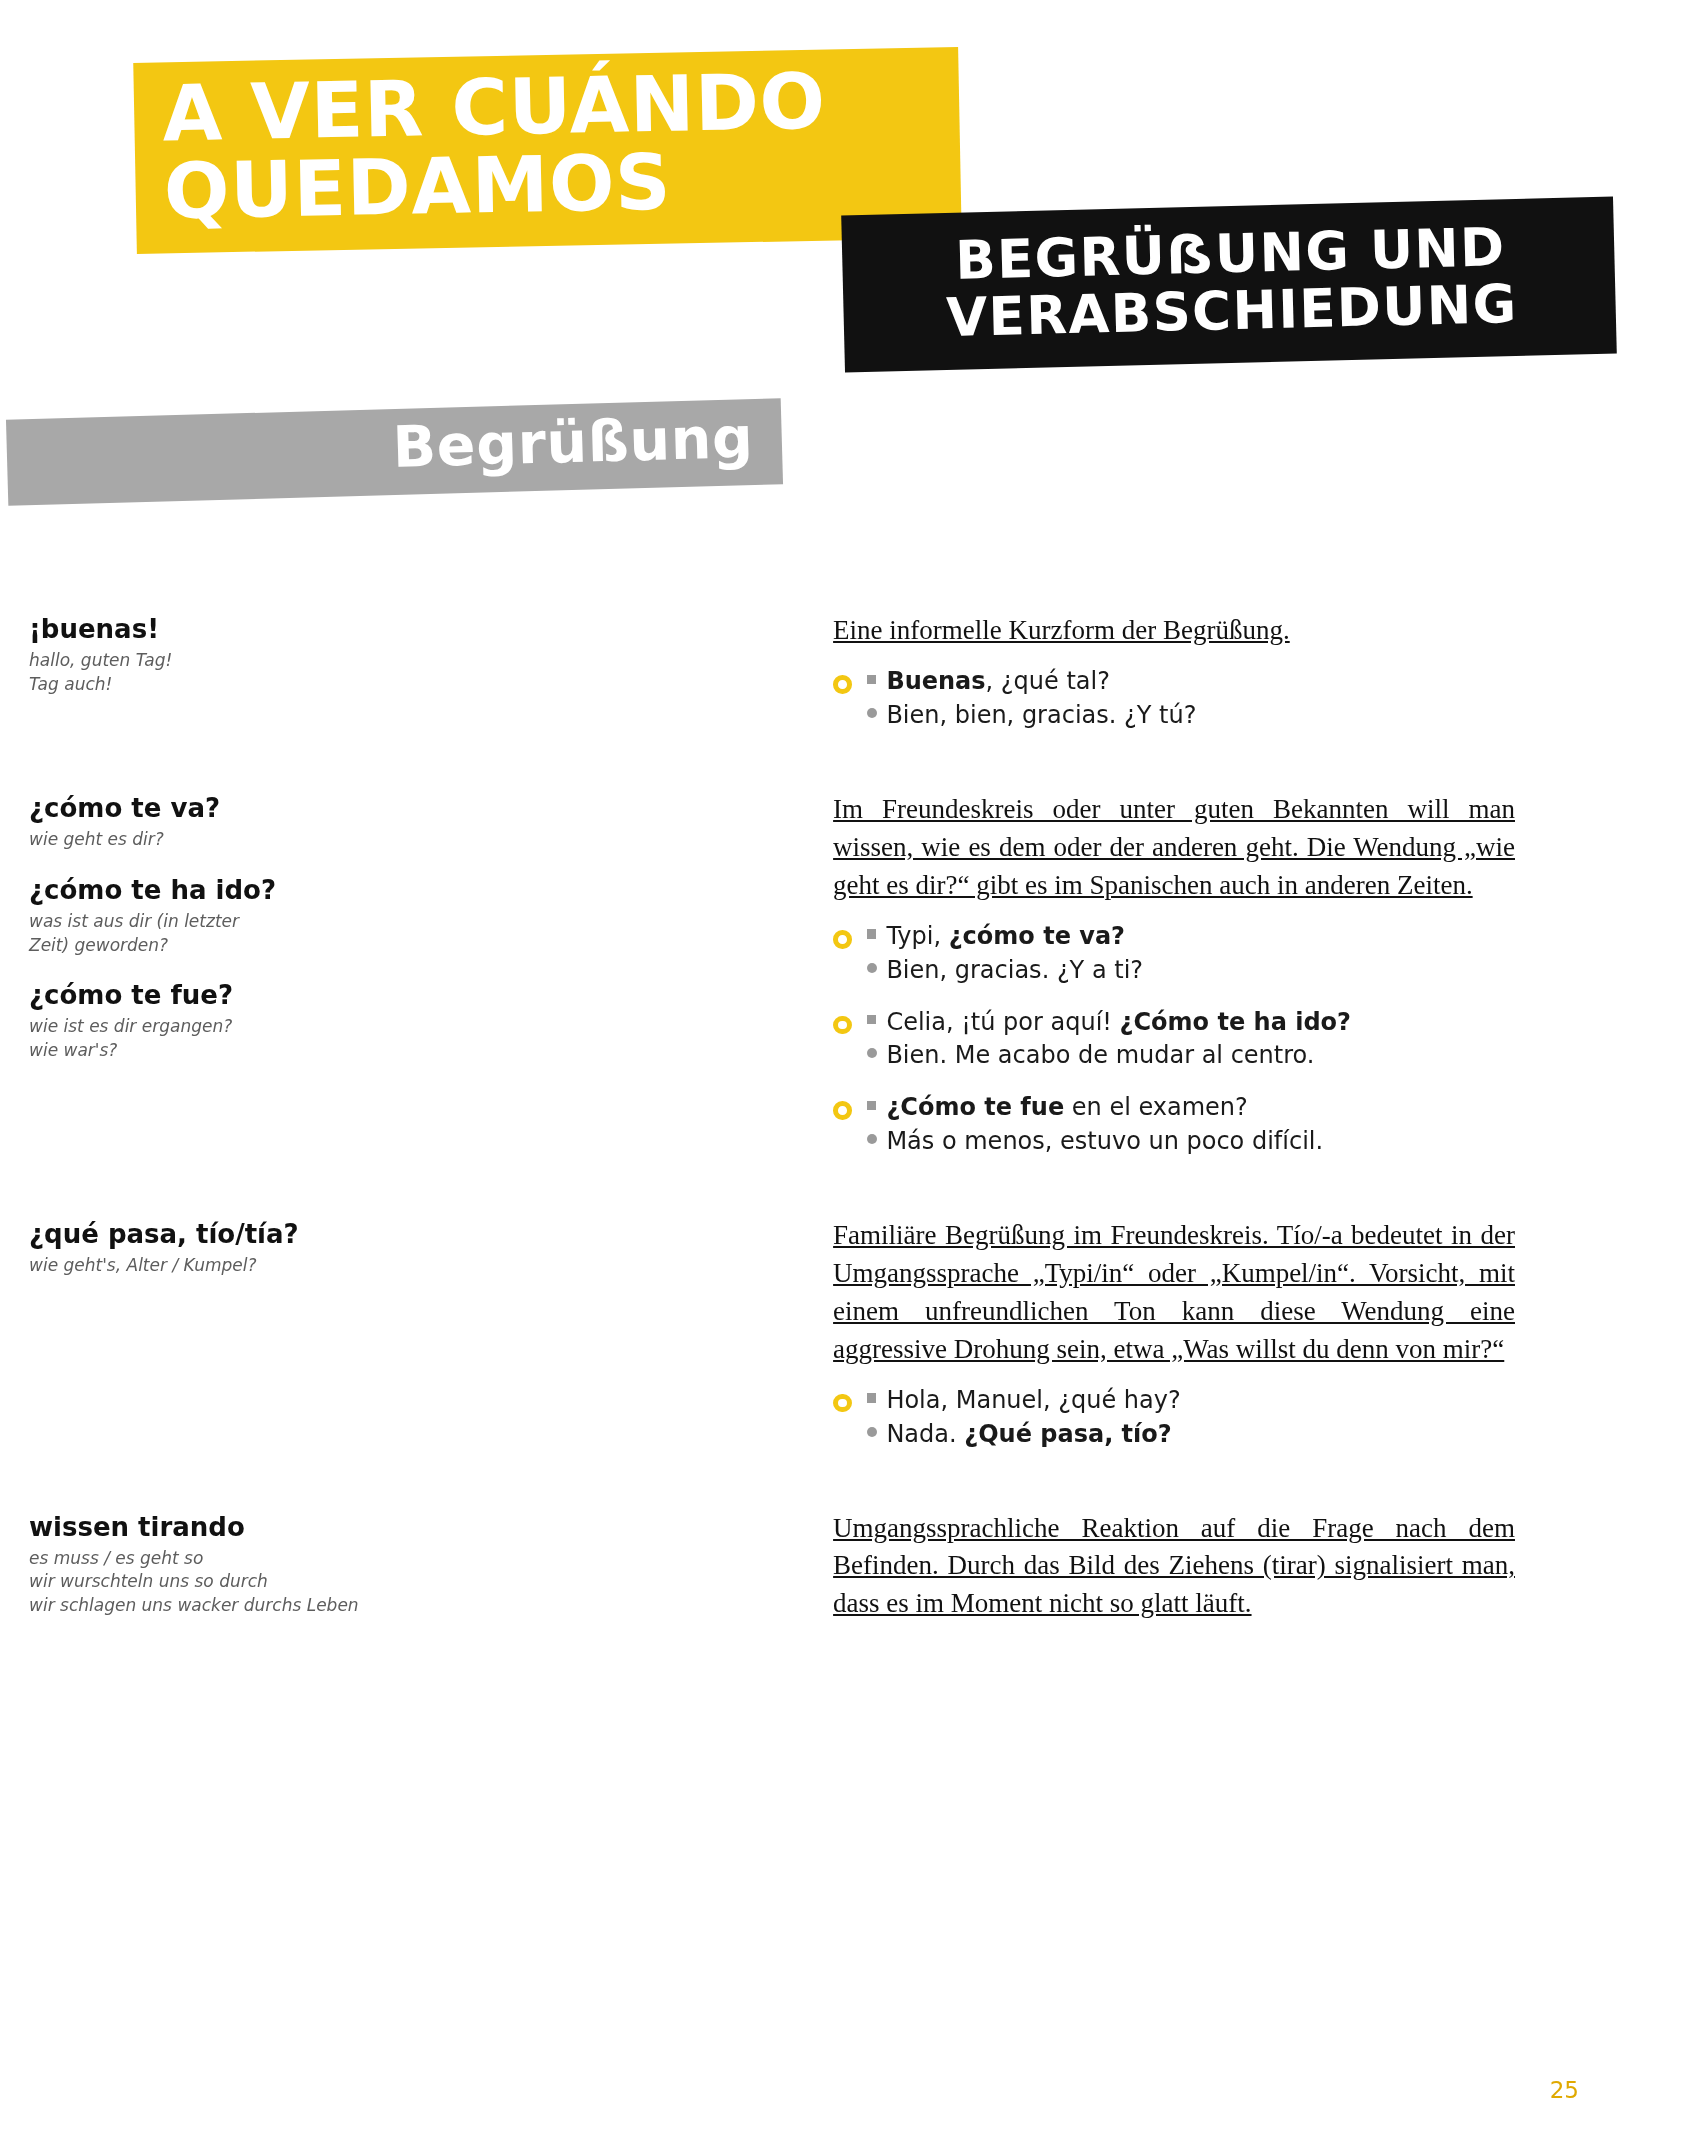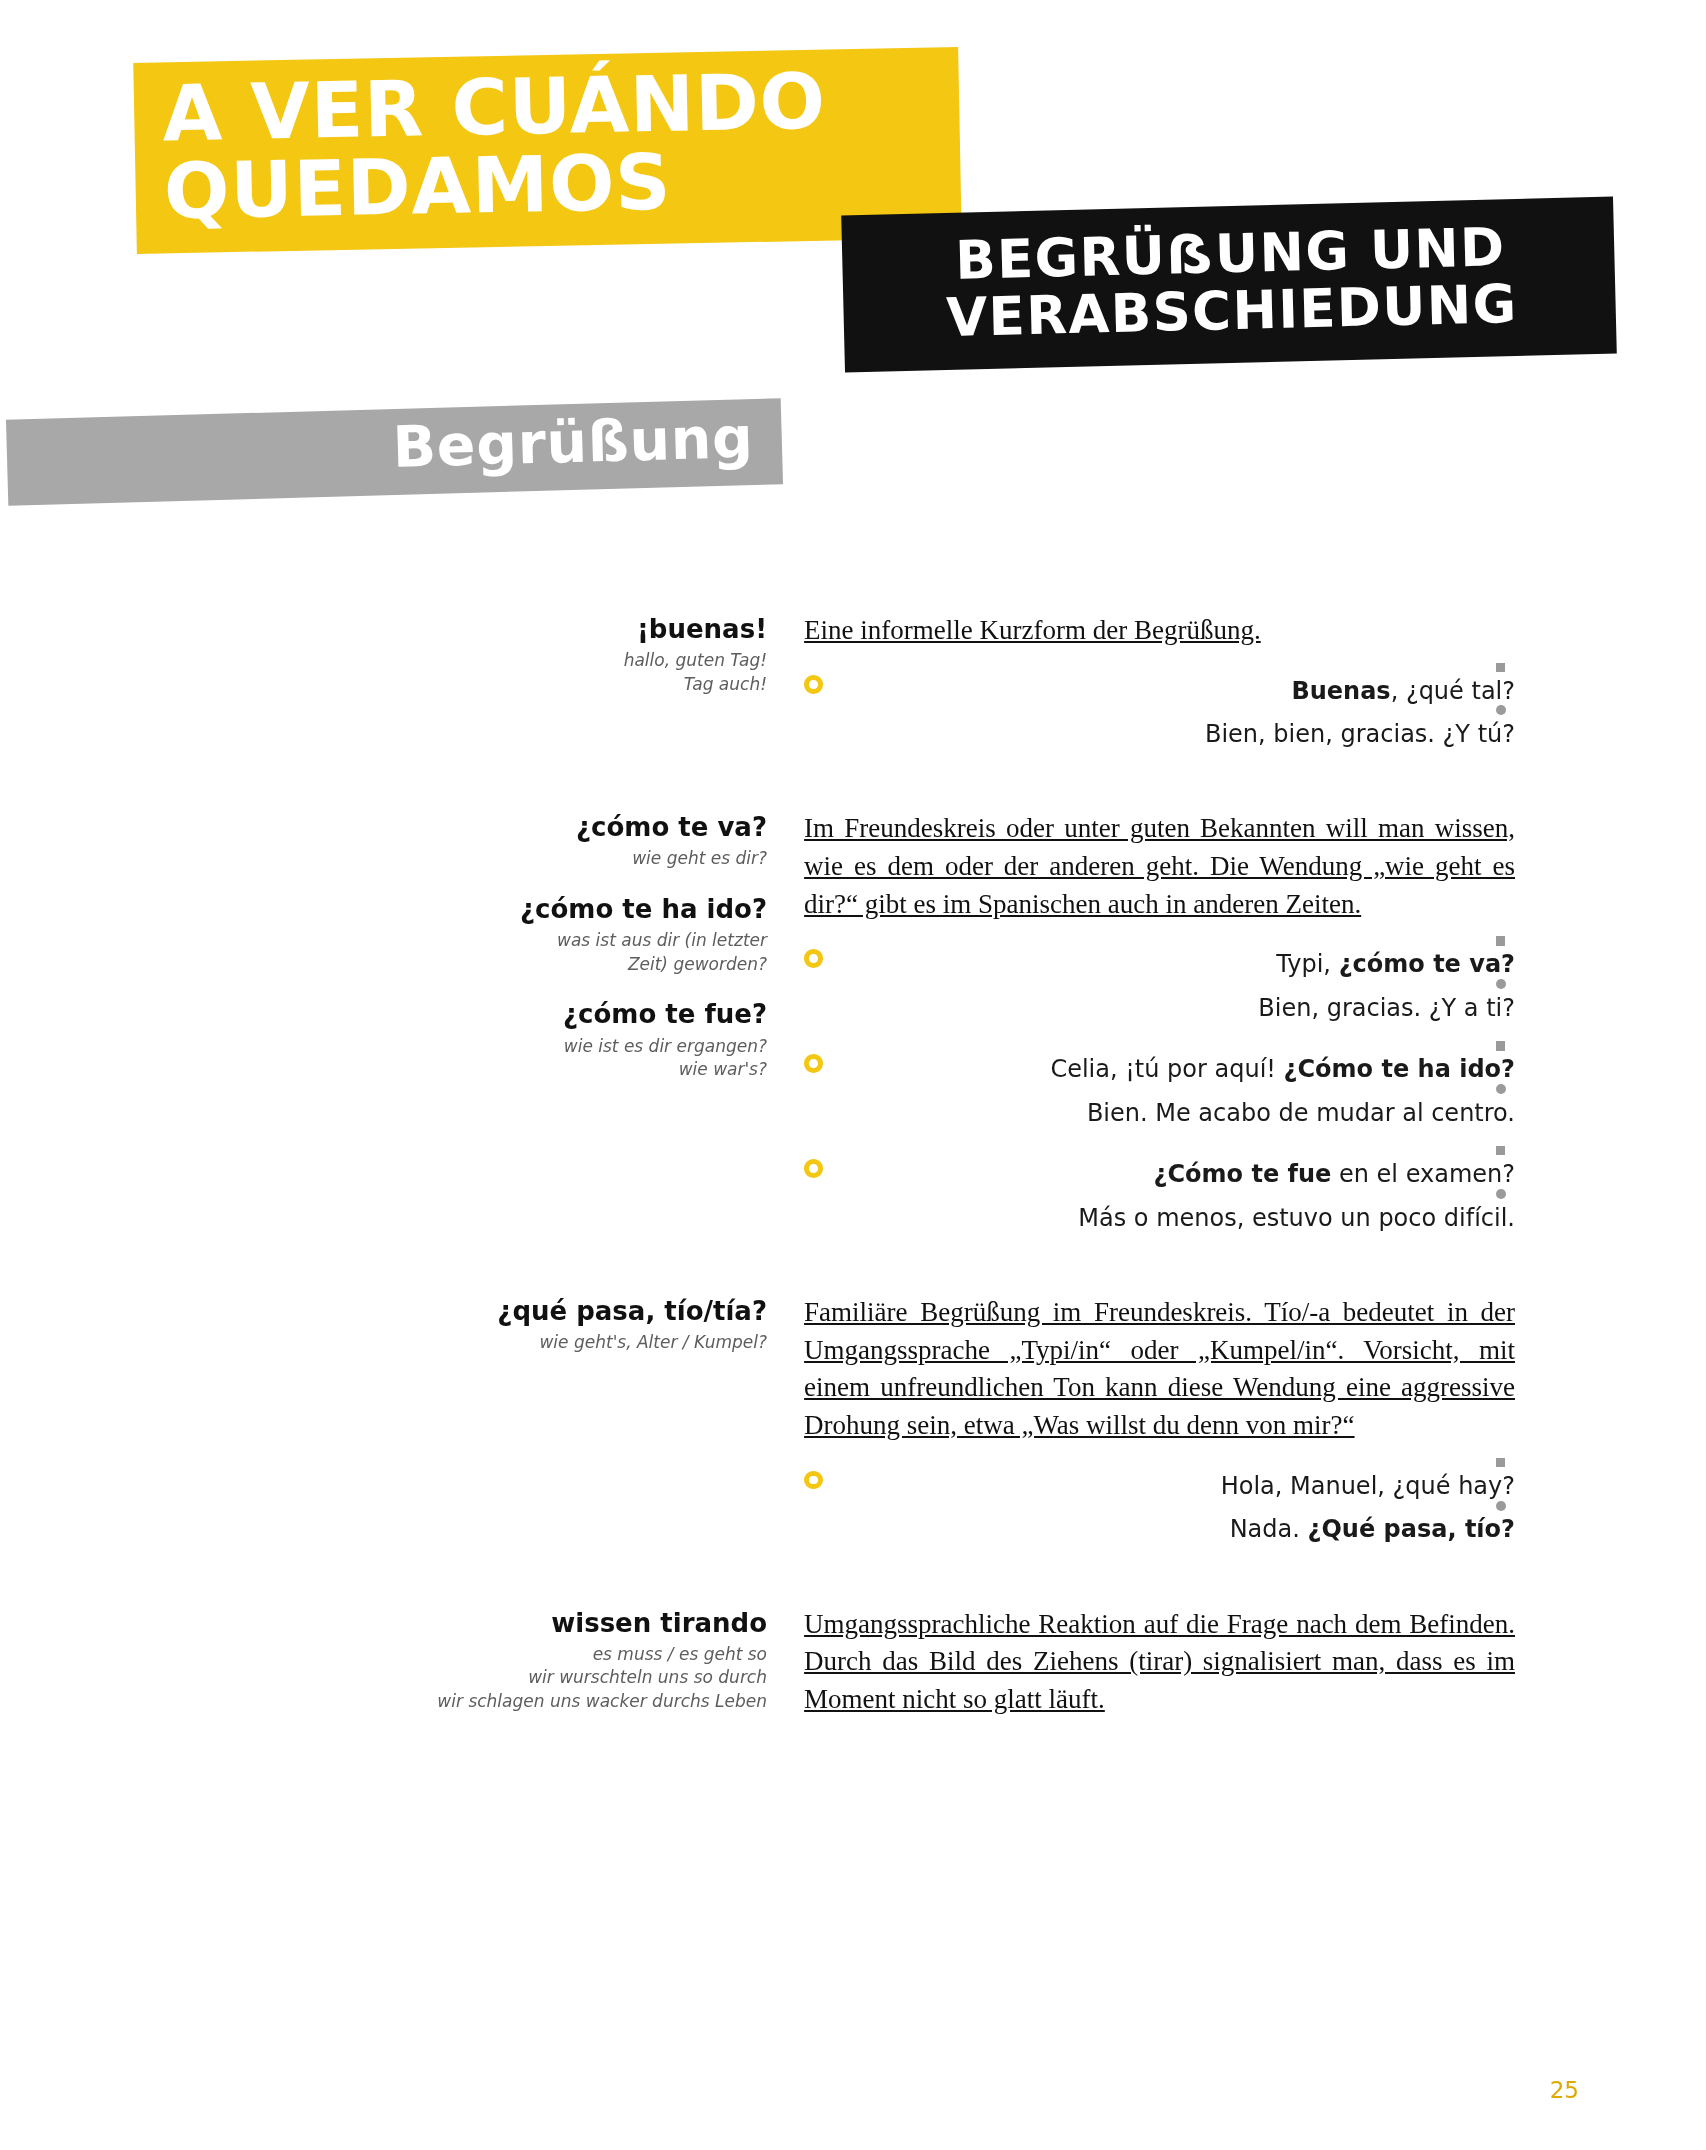--- a/index.html
+++ b/index.html
@@ -88,22 +88,23 @@
   }
   .entry {
     display: flex;
     width: 1515px;
     margin: 0 0 0 0;
     padding: 0 0 40px 0;
   }
   .col-left {
     width: 797px;
     padding-right: 30px;
-    text-align: right;
+    text-align: left;
     flex: 0 0 797px;
+    margin-left: 29px;
   }
   .col-right {
     flex: 1 1 auto;
     padding-left: 7.1px;
   }
   .headword {
     font-family: "DejaVu Sans", sans-serif;
     font-weight: bold;
     font-size: 26px;
     color: #111;
@@ -145,22 +146,21 @@
     margin-top: 10px;
     margin-right: 15.6px;
   }
   .lines { flex: 1 1 auto; }
   .dline {
     font-family: "DejaVu Sans", sans-serif;
     font-size: 24px;
     line-height: 1.40;
     color: #1a1a1a;
     display: flex;
-    align-items: flex-end;
-    flex-direction: column;
+    align-items: center;
   }
   .sq {
     flex: 0 0 auto;
     width: 9.2px;
     height: 9.2px;
     background: #9a9a9a;
     margin-right: 10px;
     position: relative;
     top: -2.8px;
   }

